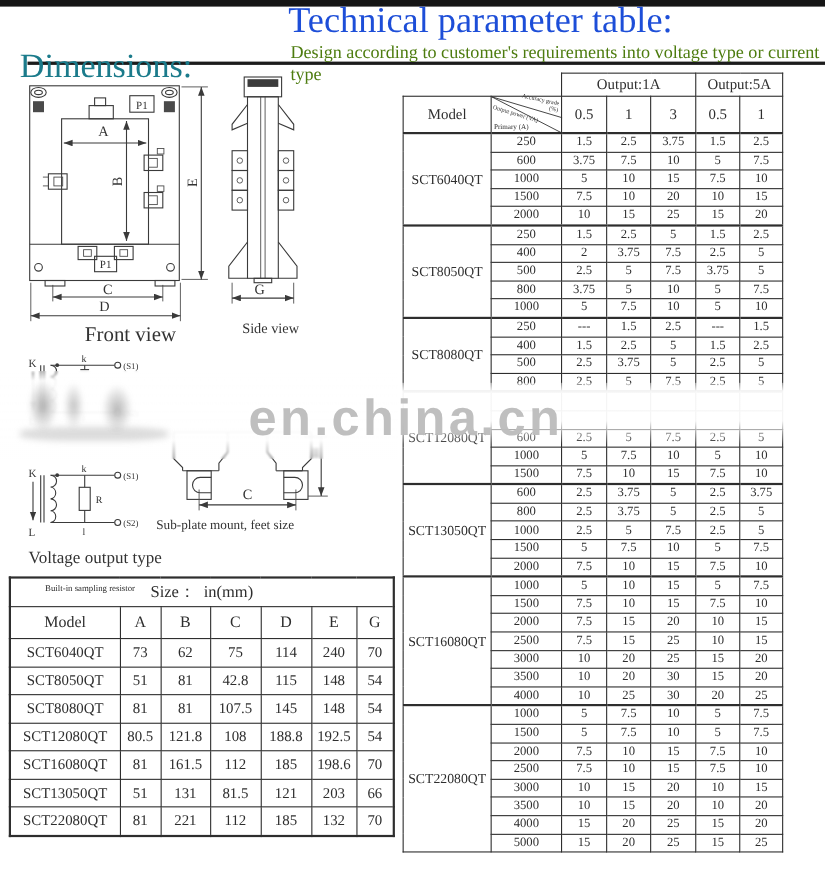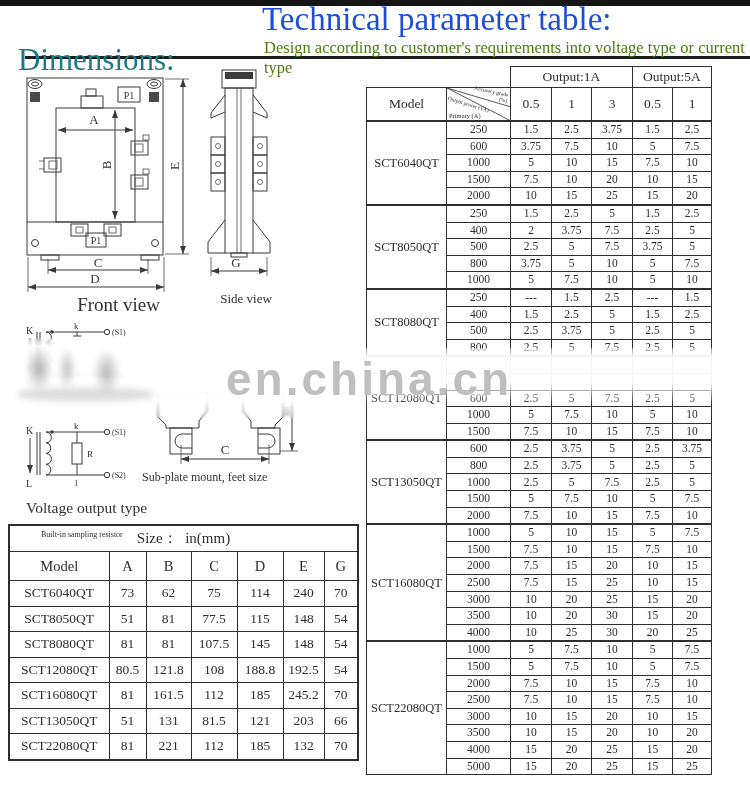--- a/index.html
+++ b/index.html
@@ -288,21 +288,21 @@
         <td>62</td>
         <td>75</td>
         <td>114</td>
         <td>240</td>
         <td>70</td>
       </tr>
       <tr>
         <td>SCT8050QT</td>
         <td>51</td>
         <td>81</td>
-        <td>77.5</td>
+        <td>42.8</td>
         <td>115</td>
         <td>148</td>
         <td>54</td>
       </tr>
       <tr>
         <td>SCT8080QT</td>
         <td>81</td>
         <td>81</td>
         <td>107.5</td>
         <td>145</td>
@@ -317,21 +317,21 @@
         <td>188.8</td>
         <td>192.5</td>
         <td>54</td>
       </tr>
       <tr>
         <td>SCT16080QT</td>
         <td>81</td>
         <td>161.5</td>
         <td>112</td>
         <td>185</td>
-        <td>245.2</td>
+        <td>198.6</td>
         <td>70</td>
       </tr>
       <tr>
         <td>SCT13050QT</td>
         <td>51</td>
         <td>131</td>
         <td>81.5</td>
         <td>121</td>
         <td>203</td>
         <td>66</td>

